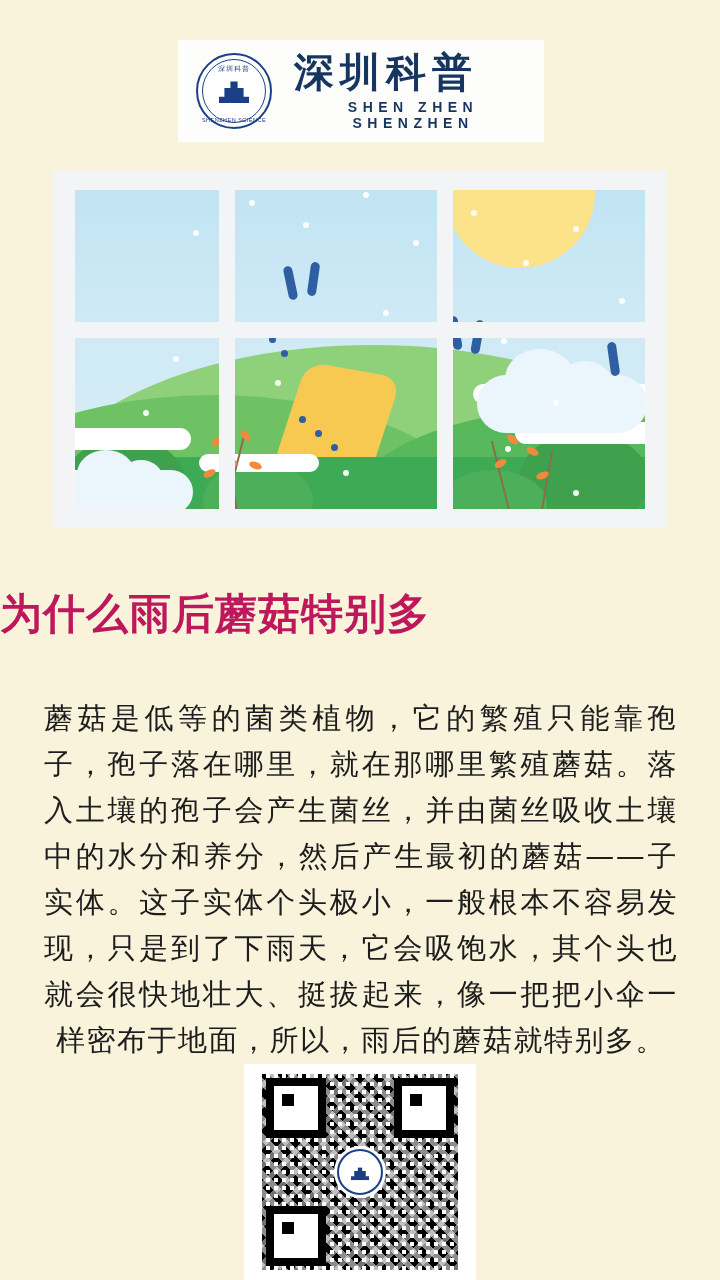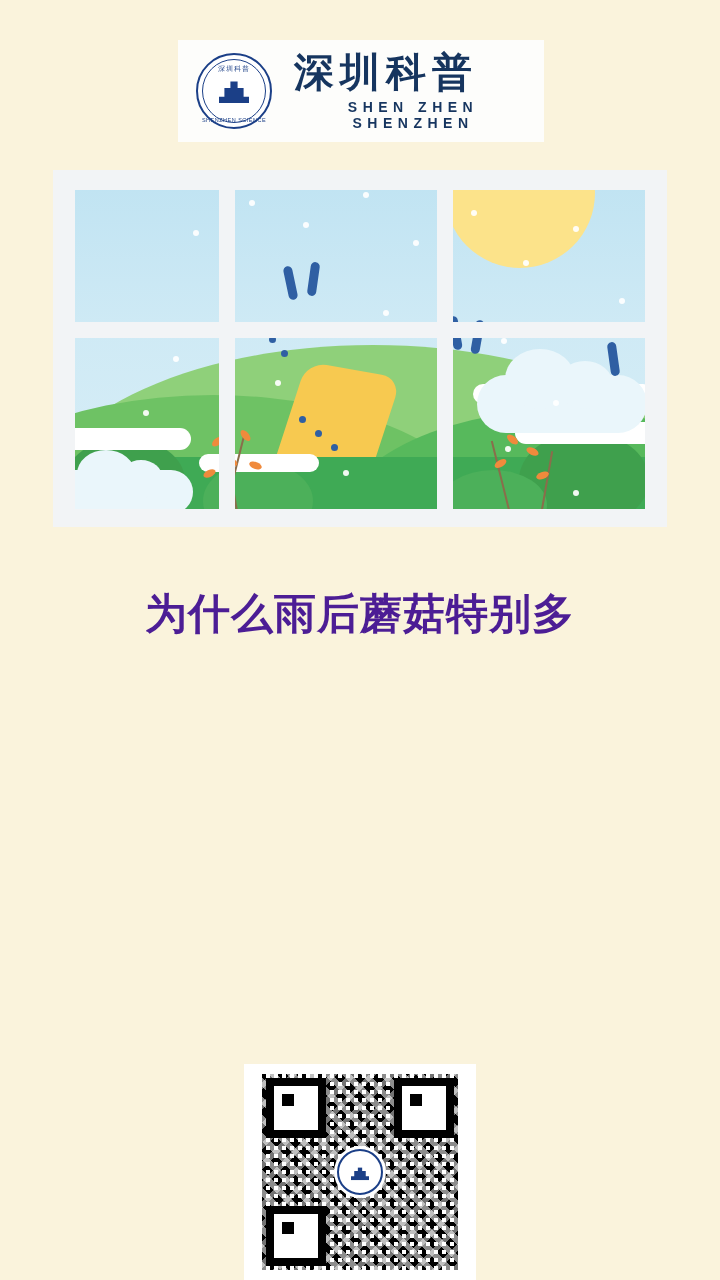--- a/index.html
+++ b/index.html
@@ -281,25 +281,24 @@
   .win-border-r { right: 0; width: 22px; }
   .win-border-t { top: 0; height: 20px; }
   .win-border-b { bottom: 0; height: 18px; }
 
   
   .title {
     position: absolute;
     left: 0;
     top: 558px;
     width: 720px;
-    text-align: center;
     font-family: "DejaVu Sans", sans-serif;
     font-weight: bold;
     font-size: 42px;
-    color: #4c1d95;
+    color: #be185d;
     letter-spacing: 1px;
   }
 
   
   .body-text {
     position: absolute;
     left: 44px;
     top: 666px;
     width: 634px;
     font-family: "DejaVu Sans", sans-serif;
@@ -476,20 +475,21 @@
     <div class="win-v" style="left:384px;"></div>
     <div class="win-h" style="top:152px;"></div>
     <div class="win-v win-border-l"></div>
     <div class="win-v win-border-r"></div>
     <div class="win-h win-border-t"></div>
     <div class="win-h win-border-b"></div>
   </div>
 
   <h1 class="title">为什么雨后蘑菇特别多</h1>
 
+  <p class="body-text">蘑菇是低等的菌类植物，它的繁殖只能靠孢子，孢子落在哪里，就在那哪里繁殖蘑菇。落入土壤的孢子会产生菌丝，并由菌丝吸收土壤中的水分和养分，然后产生最初的蘑菇——子实体。这子实体个头极小，一般根本不容易发现，只是到了下雨天，它会吸饱水，其个头也就会很快地壮大、挺拔起来，像一把把小伞一样密布于地面，所以，雨后的蘑菇就特别多。</p>
 
   <div class="qr-wrap">
     <div class="qr">
       <div class="qr-mask"></div>
       <div class="qr-eye tl"></div>
       <div class="qr-eye tr"></div>
       <div class="qr-eye bl"></div>
       <div class="qr-logo">
         <div class="qr-logo-inner"></div>
       </div>

